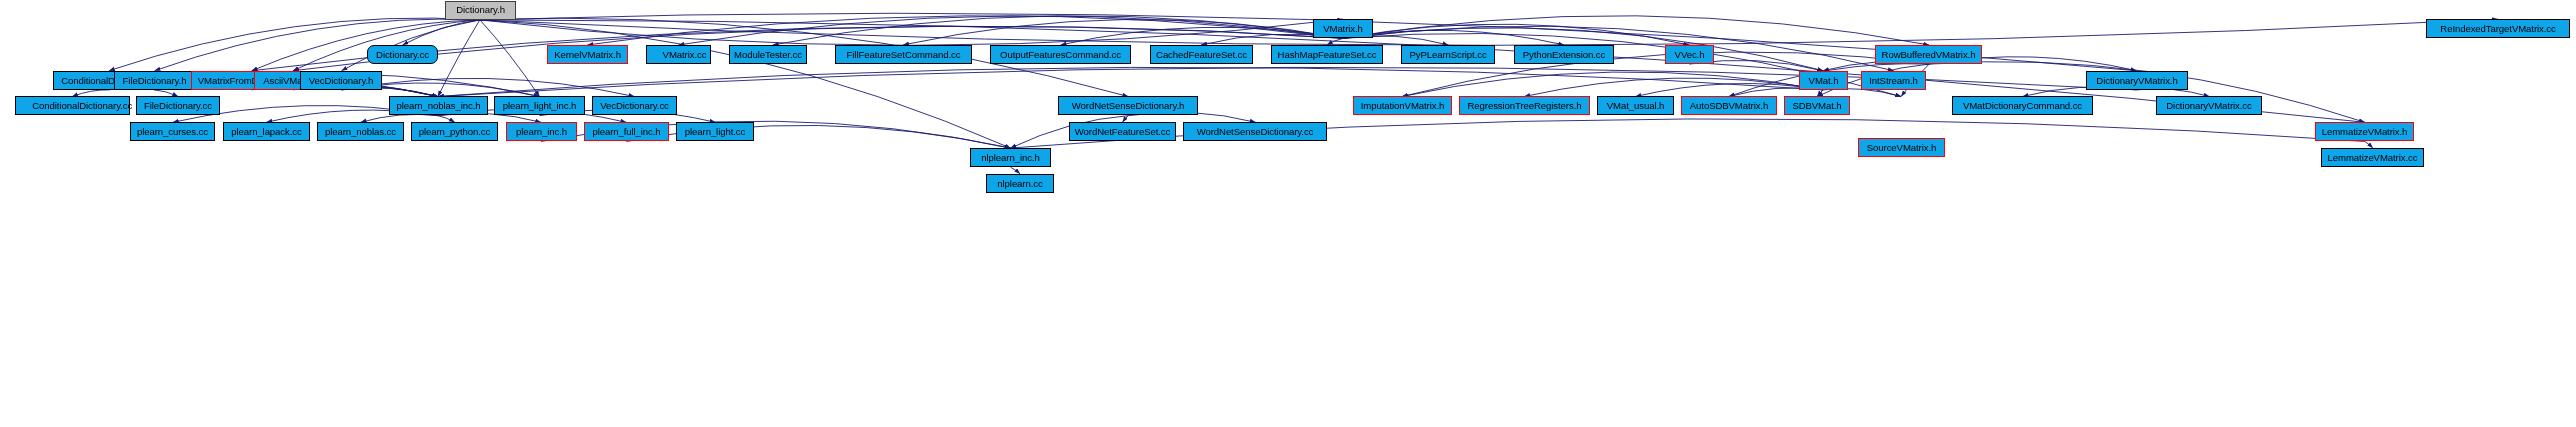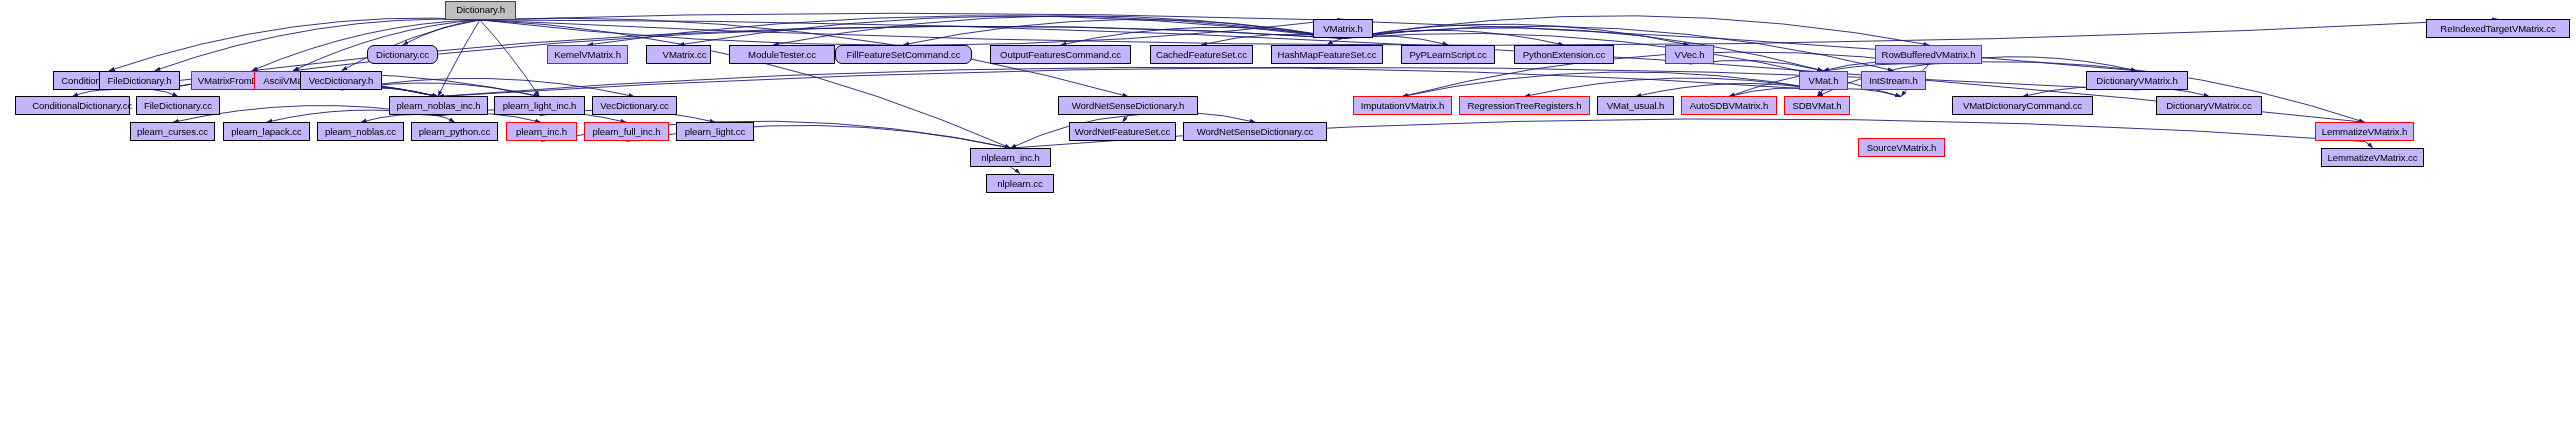--- a/index.html
+++ b/index.html
@@ -29,21 +29,21 @@
     top: 0;
     width: 2576px;
     height: 428px;
   }
   .node {
     position: absolute;
     box-sizing: border-box;
     display: flex;
     align-items: center;
     justify-content: center;
-    background: #c4b5fd;
+    background: #0ea5e9;
     border: 0.7px solid #000000;
     height: 19px;
     white-space: nowrap;
     font-size: 9.6px;
     line-height: 1;
     color: #000000;
     letter-spacing: -0.1px;
   }
   .node.red {
     border-color: #ff0000;
@@ -156,24 +156,24 @@
       </div>
       <div class="node" style="left: 1313px; top: 19px; width: 60px;">
         <span class="lbl">VMatrix.h</span>
       </div>
       <div class="node red" style="left: 547px; top: 45px; width: 81px;">
         <span class="lbl">KernelVMatrix.h</span>
       </div>
       <div class="node" style="left: 646px; top: 45px; width: 65px; padding-left: 12px;">
         <span class="lbl">VMatrix.cc</span>
       </div>
-      <div class="node" style="left: 729px; top: 45px; width: 106px;">
+      <div class="node" style="left: 729px; top: 45px; width: 78px;">
         <span class="lbl">ModuleTester.cc</span>
       </div>
-      <div class="node" style="left: 835px; top: 45px; width: 137px; border-radius: 7px;">
+      <div class="node" style="left: 835px; top: 45px; width: 137px;">
         <span class="lbl">FillFeatureSetCommand.cc</span>
       </div>
       <div class="node" style="left: 990px; top: 45px; width: 141px;">
         <span class="lbl">OutputFeaturesCommand.cc</span>
       </div>
       <div class="node" style="left: 1150px; top: 45px; width: 103px;">
         <span class="lbl">CachedFeatureSet.cc</span>
       </div>
       <div class="node" style="left: 1271px; top: 45px; width: 112px;">
         <span class="lbl">HashMapFeatureSet.cc</span>
@@ -186,21 +186,21 @@
       </div>
       <div class="node red" style="left: 1665px; top: 45px; width: 49px;">
         <span class="lbl">VVec.h</span>
       </div>
       <div class="node red" style="left: 1875px; top: 45px; width: 107px;">
         <span class="lbl">RowBufferedVMatrix.h</span>
       </div>
       <div class="node" style="left: 53px; top: 71px; width: 112px;">
         <span class="lbl">ConditionalDictionary.h</span>
       </div>
-      <div class="node" style="left: 99px; top: 71px; width: 81px; text-align: center;">
+      <div class="node" style="left: 114px; top: 71px; width: 81px; text-align: center;">
         <span class="lbl">FileDictionary.h</span>
       </div>
       <div class="node red" style="left: 191px; top: 71px; width: 122px;">
         <span class="lbl">VMatrixFromDistribution.h</span>
       </div>
       <div class="node red" style="left: 254px; top: 71px; width: 78px;">
         <span class="lbl">AsciiVMatrix.h</span>
       </div>
       <div class="node" style="left: 300px; top: 71px; width: 82px;">
         <span class="lbl">VecDictionary.h</span>

